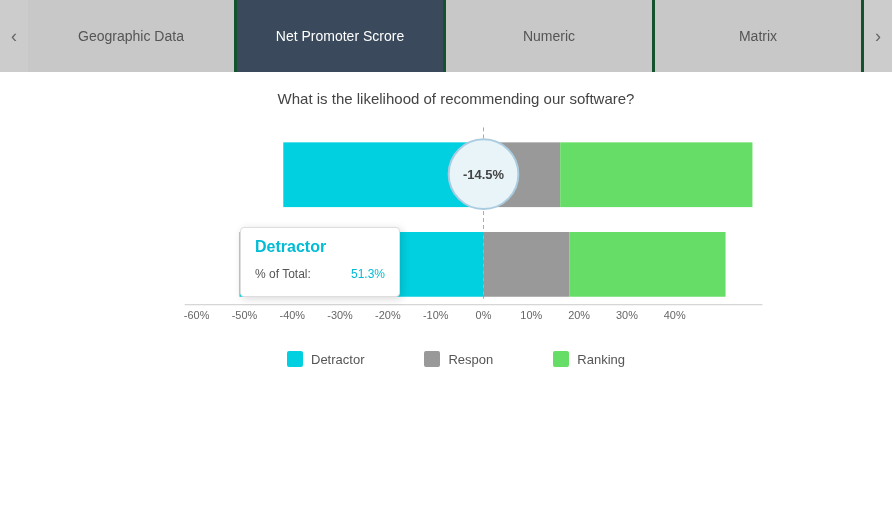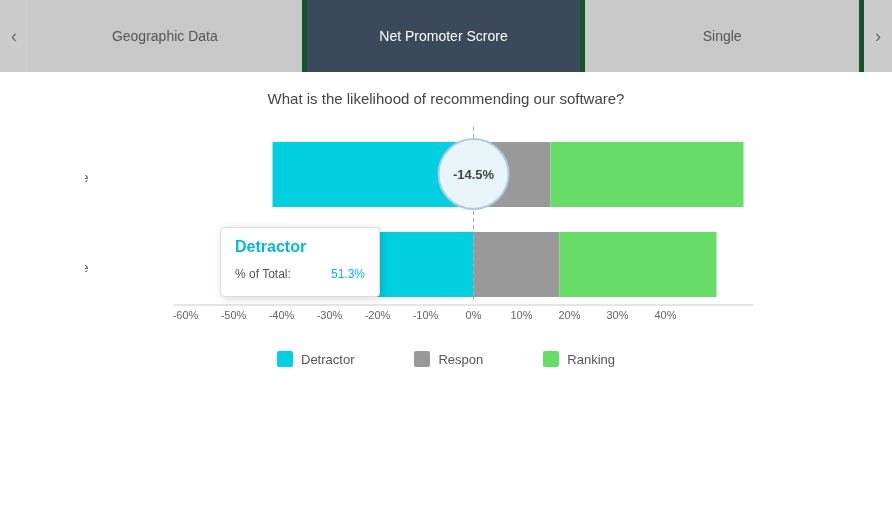--- a/index.html
+++ b/index.html
@@ -32,32 +32,33 @@
     .tab {
       flex: 1;
       display: flex;
       align-items: center;
       justify-content: center;
       text-align: center;
       padding: 8px 12px;
       font-size: 14px;
       color: #555;
       background: #c8c8c8;
-      border-right: 5px solid #14532d;
+      border-right: 3px solid #14532d;
       cursor: pointer;
       min-width: 120px;
     }
     .tab.active {
       background: #3a4a5c;
       color: #fff;
     }
 
     
     .chart-area {
       padding: 18px 30px 10px 30px;
+      margin-left: 20px;
     }
     .chart-title {
       text-align: center;
       font-size: 15px;
       color: #444;
       margin-bottom: 20px;
     }
 
     
     .legend {
@@ -119,21 +120,22 @@
     }
   </style>
 </head>
 <body>
 
 <div class="tabs-container">
   <div class="nav-arrow">‹</div>
   <div class="tabs-scroll">
     <div class="tab">Geographic Data</div>
     <div class="tab active">Net Promoter Scrore</div>
-    <div class="tab">Single</div>
+    <div class="tab">Numeric</div>
+    <div class="tab">Matrix</div>
   </div>
   <div class="nav-arrow">›</div>
 </div>
 
 <div class="chart-area">
   <div class="chart-title">What is the likelihood of recommending our software?</div>
 
   <div style="position:relative; padding-left: 55px;">
 
     <svg class="svg-chart" viewBox="0 0 760 210" height="210" xmlns="http://www.w3.org/2000/svg">

